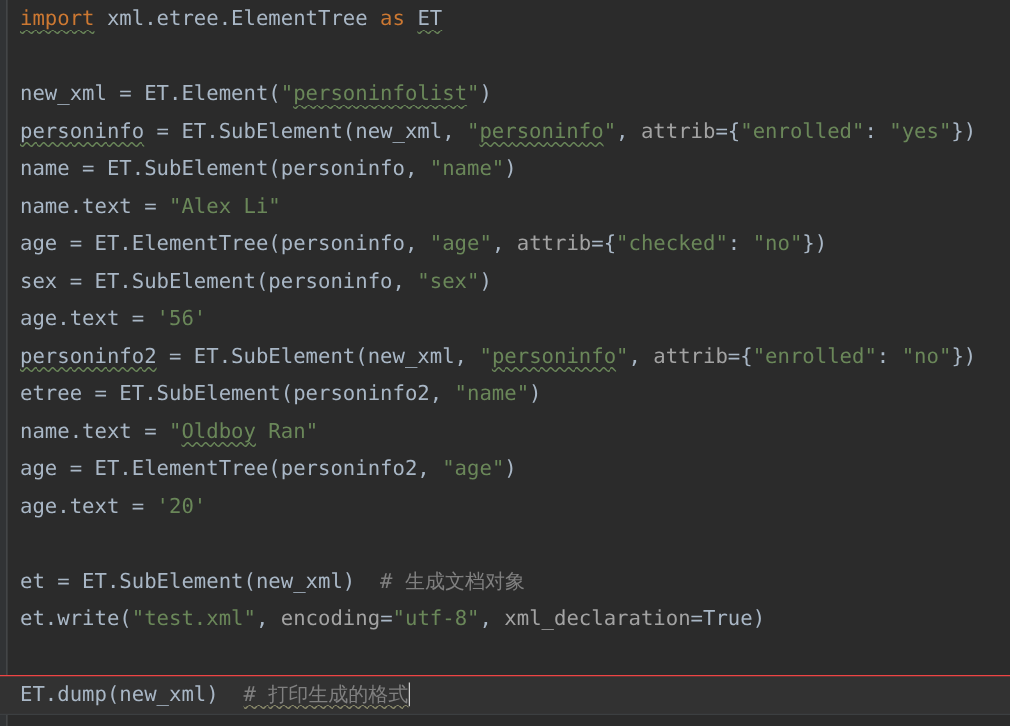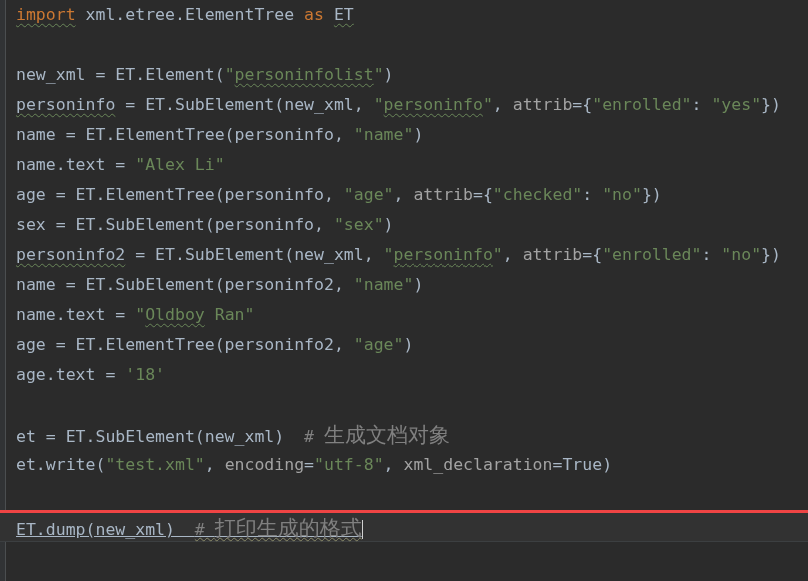--- a/index.html
+++ b/index.html
@@ -49,34 +49,33 @@
     line-height: 30px;
     white-space: pre;
     font-size: 16.5px;
     letter-spacing: 0px;
     color: #a9b7c6;
     padding-left: 16px;
     box-sizing: border-box;
   }
   .line.caret-line {
     background: #323232;
-    border-top: 3px solid #ef4444;
+    border-top: 1px solid #ef4444;
     border-bottom: 1px solid #3c3f41;
     height: 32px;
     line-height: 30px;
-    text-decoration: underline;
   }
   .tok { white-space: pre; }
   .kw    { color: #cc7832; }
   .kwarg { color: #a3a3a3; }
   .str   { color: #6a8759; }
   .num   { color: #6a8759; }
   .plain { color: #a9b7c6; }
   .cmt   { color: #808080; }
-  .cn    { font-family: "DejaVu Sans", "Liberation Sans", sans-serif; font-size: 21px; }
+  .cn    { font-family: "DejaVu Sans", "Liberation Sans", sans-serif; font-size: 16px; }
   
   .wavy {
     text-decoration: underline;
     text-decoration-style: wavy;
     text-decoration-color: #6a8759;
     text-decoration-thickness: 1px;
     text-underline-offset: 3px;
   }
   .wavy-c {
     text-decoration: underline;
@@ -100,29 +99,30 @@
 <div id="editor">
 
   <div class="gutter-strip"></div>
   <div class="gutter-rule"></div>
 
   <div class="code-area" id="code-area">
       <div class="line"><span class="tok kw wavy">import</span><span class="tok plain"> xml.etree.ElementTree </span><span class="tok kw">as</span><span class="tok plain"> </span><span class="tok plain wavy">ET</span></div>
       <div class="line"></div>
       <div class="line"><span class="tok plain">new_xml = ET.Element(</span><span class="tok str">"</span><span class="tok str wavy">personinfolist</span><span class="tok str">"</span><span class="tok plain">)</span></div>
       <div class="line"><span class="tok plain wavy">personinfo</span><span class="tok plain"> = ET.SubElement(new_xml, </span><span class="tok str">"</span><span class="tok str wavy">personinfo</span><span class="tok str">"</span><span class="tok plain">, </span><span class="tok kwarg">attrib</span><span class="tok plain">={</span><span class="tok str">"enrolled"</span><span class="tok plain">: </span><span class="tok str">"yes"</span><span class="tok plain">})</span></div>
-      <div class="line"><span class="tok plain">name = ET.ElementTree(personinfo, </span><span class="tok str">"name"</span><span class="tok plain">)</span></div>
+      <div class="line"><span class="tok plain">name = ET.SubElement(personinfo, </span><span class="tok str">"name"</span><span class="tok plain">)</span></div>
       <div class="line"><span class="tok plain">name.text = </span><span class="tok str">"Alex Li"</span></div>
       <div class="line"><span class="tok plain">age = ET.ElementTree(personinfo, </span><span class="tok str">"age"</span><span class="tok plain">, </span><span class="tok kwarg">attrib</span><span class="tok plain">={</span><span class="tok str">"checked"</span><span class="tok plain">: </span><span class="tok str">"no"</span><span class="tok plain">})</span></div>
       <div class="line"><span class="tok plain">sex = ET.SubElement(personinfo, </span><span class="tok str">"sex"</span><span class="tok plain">)</span></div>
+      <div class="line"><span class="tok plain">age.text = </span><span class="tok num">'56'</span></div>
       <div class="line"><span class="tok plain wavy">personinfo2</span><span class="tok plain"> = ET.SubElement(new_xml, </span><span class="tok str">"</span><span class="tok str wavy">personinfo</span><span class="tok str">"</span><span class="tok plain">, </span><span class="tok kwarg">attrib</span><span class="tok plain">={</span><span class="tok str">"enrolled"</span><span class="tok plain">: </span><span class="tok str">"no"</span><span class="tok plain">})</span></div>
-      <div class="line"><span class="tok plain">name = ET.SubElement(personinfo2, </span><span class="tok str">"name"</span><span class="tok plain">)</span></div>
+      <div class="line"><span class="tok plain">etree = ET.SubElement(personinfo2, </span><span class="tok str">"name"</span><span class="tok plain">)</span></div>
       <div class="line"><span class="tok plain">name.text = </span><span class="tok str">"</span><span class="tok str wavy">Oldboy</span><span class="tok str"> Ran"</span></div>
       <div class="line"><span class="tok plain">age = ET.ElementTree(personinfo2, </span><span class="tok str">"age"</span><span class="tok plain">)</span></div>
-      <div class="line"><span class="tok plain">age.text = </span><span class="tok num">'18'</span></div>
+      <div class="line"><span class="tok plain">age.text = </span><span class="tok num">'20'</span></div>
       <div class="line"></div>
       <div class="line"><span class="tok plain">et = ET.SubElement(new_xml)  </span><span class="tok cmt"># </span><span class="tok cmt cn">生成文档对象</span></div>
       <div class="line"><span class="tok plain">et.write(</span><span class="tok str">"test.xml"</span><span class="tok plain">, </span><span class="tok kwarg">encoding</span><span class="tok plain">=</span><span class="tok str">"utf-8"</span><span class="tok plain">, </span><span class="tok kwarg">xml_declaration</span><span class="tok plain">=</span><span class="tok plain">True</span><span class="tok plain">)</span></div>
       <div class="line"></div>
       <div class="line caret-line"><span class="tok plain">ET.dump(new_xml)  </span><span class="tok cmt wavy-c"># </span><span class="tok cmt wavy-c cn">打印生成的格式</span><span class="caret"></span></div>
     </div>
 
 </div>
 
 </body></html>

